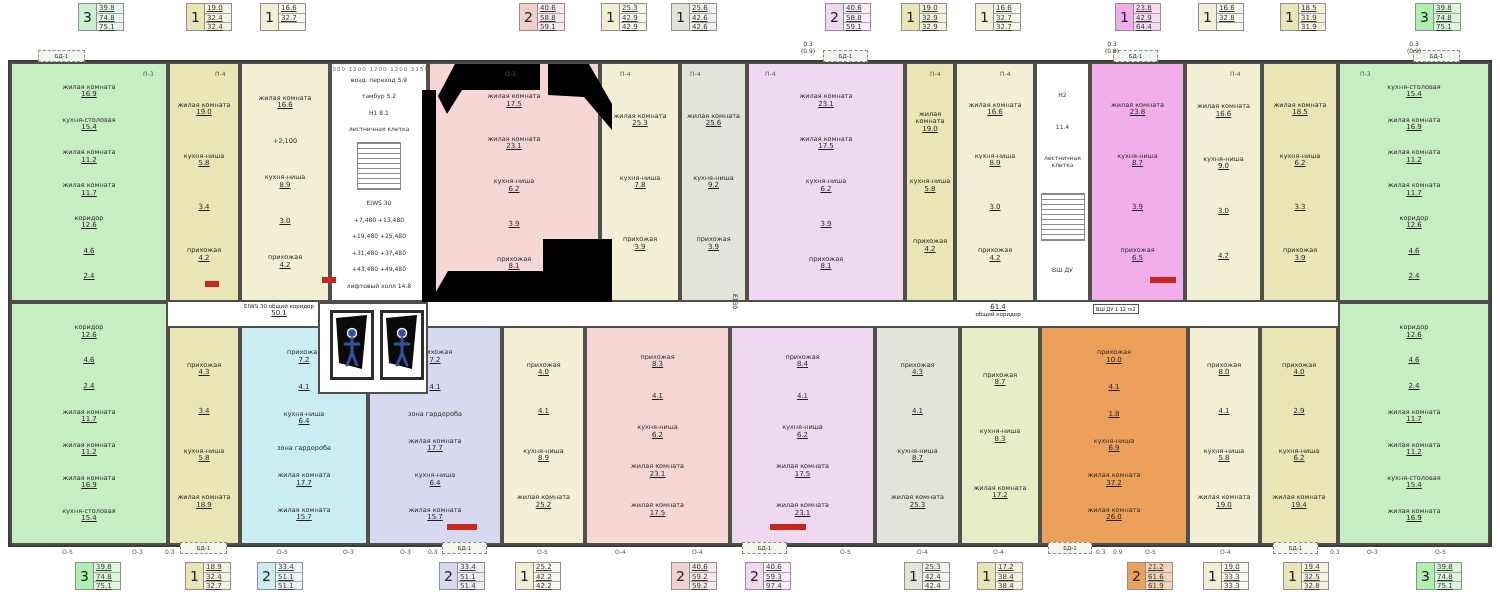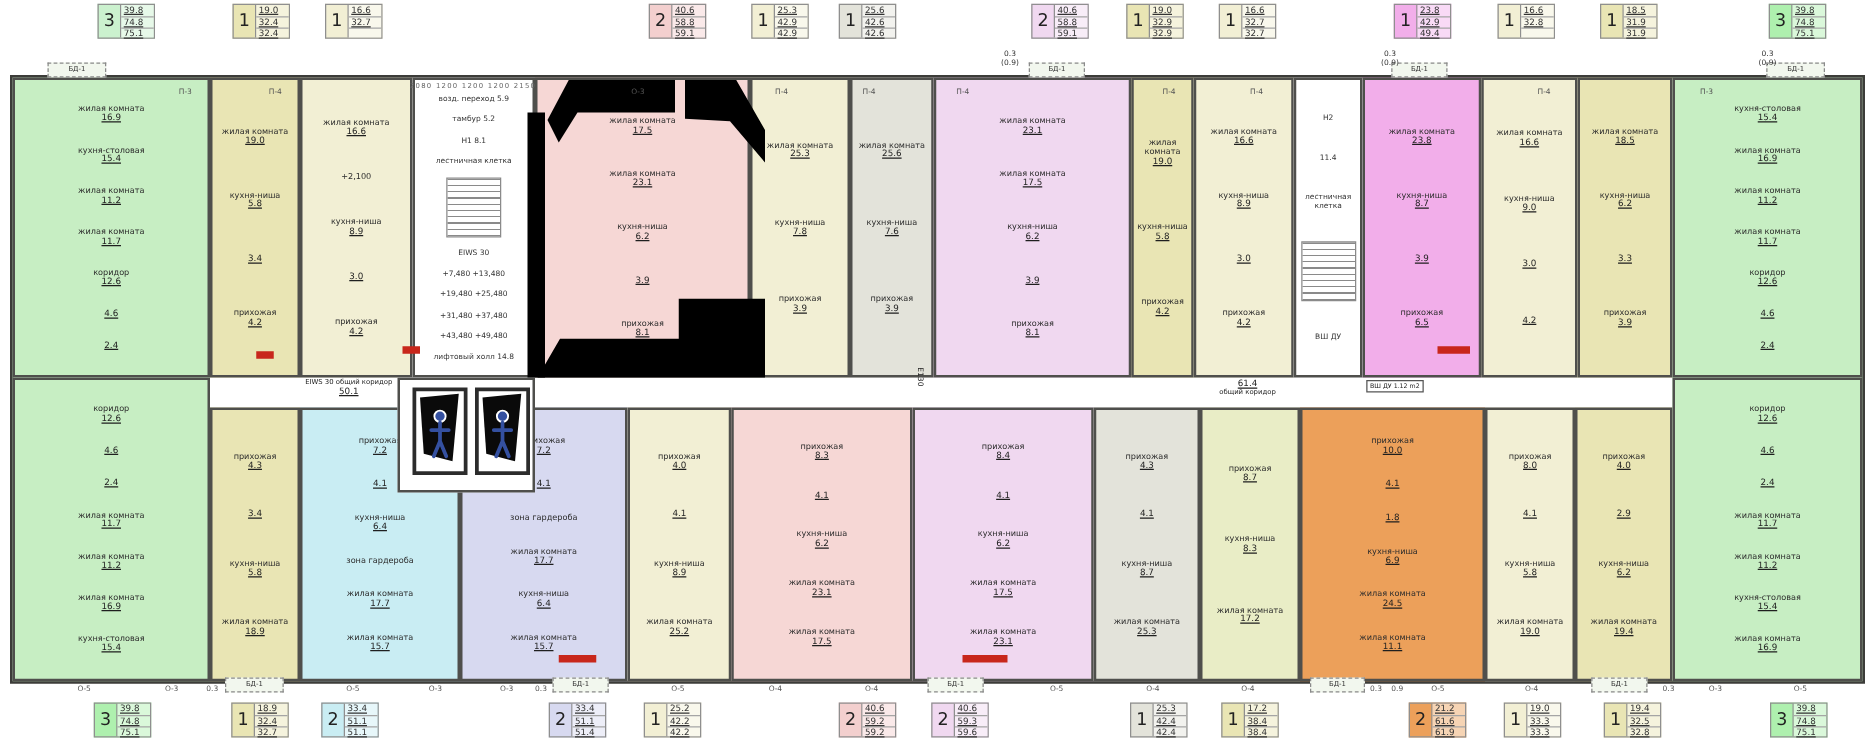--- a/index.html
+++ b/index.html
@@ -162,21 +162,21 @@
       <div class="bvc">16.6</div>
       <div class="bvc">32.7</div>
       <div class="bvc">32.7</div>
     </div>
   </div>
 <div class="badge" style="left: 1115px; top: 3px; background: rgb(242, 174, 234);">
     <div class="bn">1</div>
     <div class="bv">
       <div class="bvc">23.8</div>
       <div class="bvc">42.9</div>
-      <div class="bvc">49.4</div>
+      <div class="bvc">64.4</div>
     </div>
   </div>
 <div class="badge" style="left: 1198px; top: 3px; background: rgb(242, 239, 212);">
     <div class="bn">1</div>
     <div class="bv">
       <div class="bvc">16.6</div>
       <div class="bvc">32.8</div>
       <div class="bvc"></div>
     </div>
   </div>
@@ -242,21 +242,21 @@
       <div class="bvc">40.6</div>
       <div class="bvc">59.2</div>
       <div class="bvc">59.2</div>
     </div>
   </div>
 <div class="badge" style="left: 745px; top: 562px; background: rgb(240, 216, 240);">
     <div class="bn">2</div>
     <div class="bv">
       <div class="bvc">40.6</div>
       <div class="bvc">59.3</div>
-      <div class="bvc">59.6</div>
+      <div class="bvc">97.4</div>
     </div>
   </div>
 <div class="badge" style="left: 904px; top: 562px; background: rgb(227, 227, 218);">
     <div class="bn">1</div>
     <div class="bv">
       <div class="bvc">25.3</div>
       <div class="bvc">42.4</div>
       <div class="bvc">42.4</div>
     </div>
   </div>
@@ -400,21 +400,21 @@
       <span class="ra">3.9</span>
     </div>
   </div>
 <div class="apt" style="left: 680px; top: 62px; width: 67px; height: 240px; background: rgb(227, 227, 218);">
     <div class="room">
       <span class="rl">жилая комната</span>
       <span class="ra">25.6</span>
     </div>
     <div class="room">
       <span class="rl">кухня-ниша</span>
-      <span class="ra">7.6</span>
+      <span class="ra">9.2</span>
     </div>
     <div class="room">
       <span class="rl">прихожая</span>
       <span class="ra">3.9</span>
     </div>
   </div>
 <div class="apt" style="left: 747px; top: 62px; width: 158px; height: 240px; background: rgb(240, 216, 240);">
     <div class="room">
       <span class="rl">жилая комната</span>
       <span class="ra">23.1</span>
@@ -737,25 +737,25 @@
     </div>
     <div class="room">
       <span class="ra">1.8</span>
     </div>
     <div class="room">
       <span class="rl">кухня-ниша</span>
       <span class="ra">6.9</span>
     </div>
     <div class="room">
       <span class="rl">жилая комната</span>
-      <span class="ra">24.5</span>
-    </div>
-    <div class="room">
-      <span class="rl">жилая комната</span>
-      <span class="ra">11.1</span>
+      <span class="ra">37.2</span>
+    </div>
+    <div class="room">
+      <span class="rl">жилая комната</span>
+      <span class="ra">26.0</span>
     </div>
   </div>
 <div class="apt" style="left: 1188px; top: 326px; width: 72px; height: 219px; background: rgb(242, 239, 212);">
     <div class="room">
       <span class="rl">прихожая</span>
       <span class="ra">8.0</span>
     </div>
     <div class="room">
       <span class="ra">4.1</span>
     </div>

